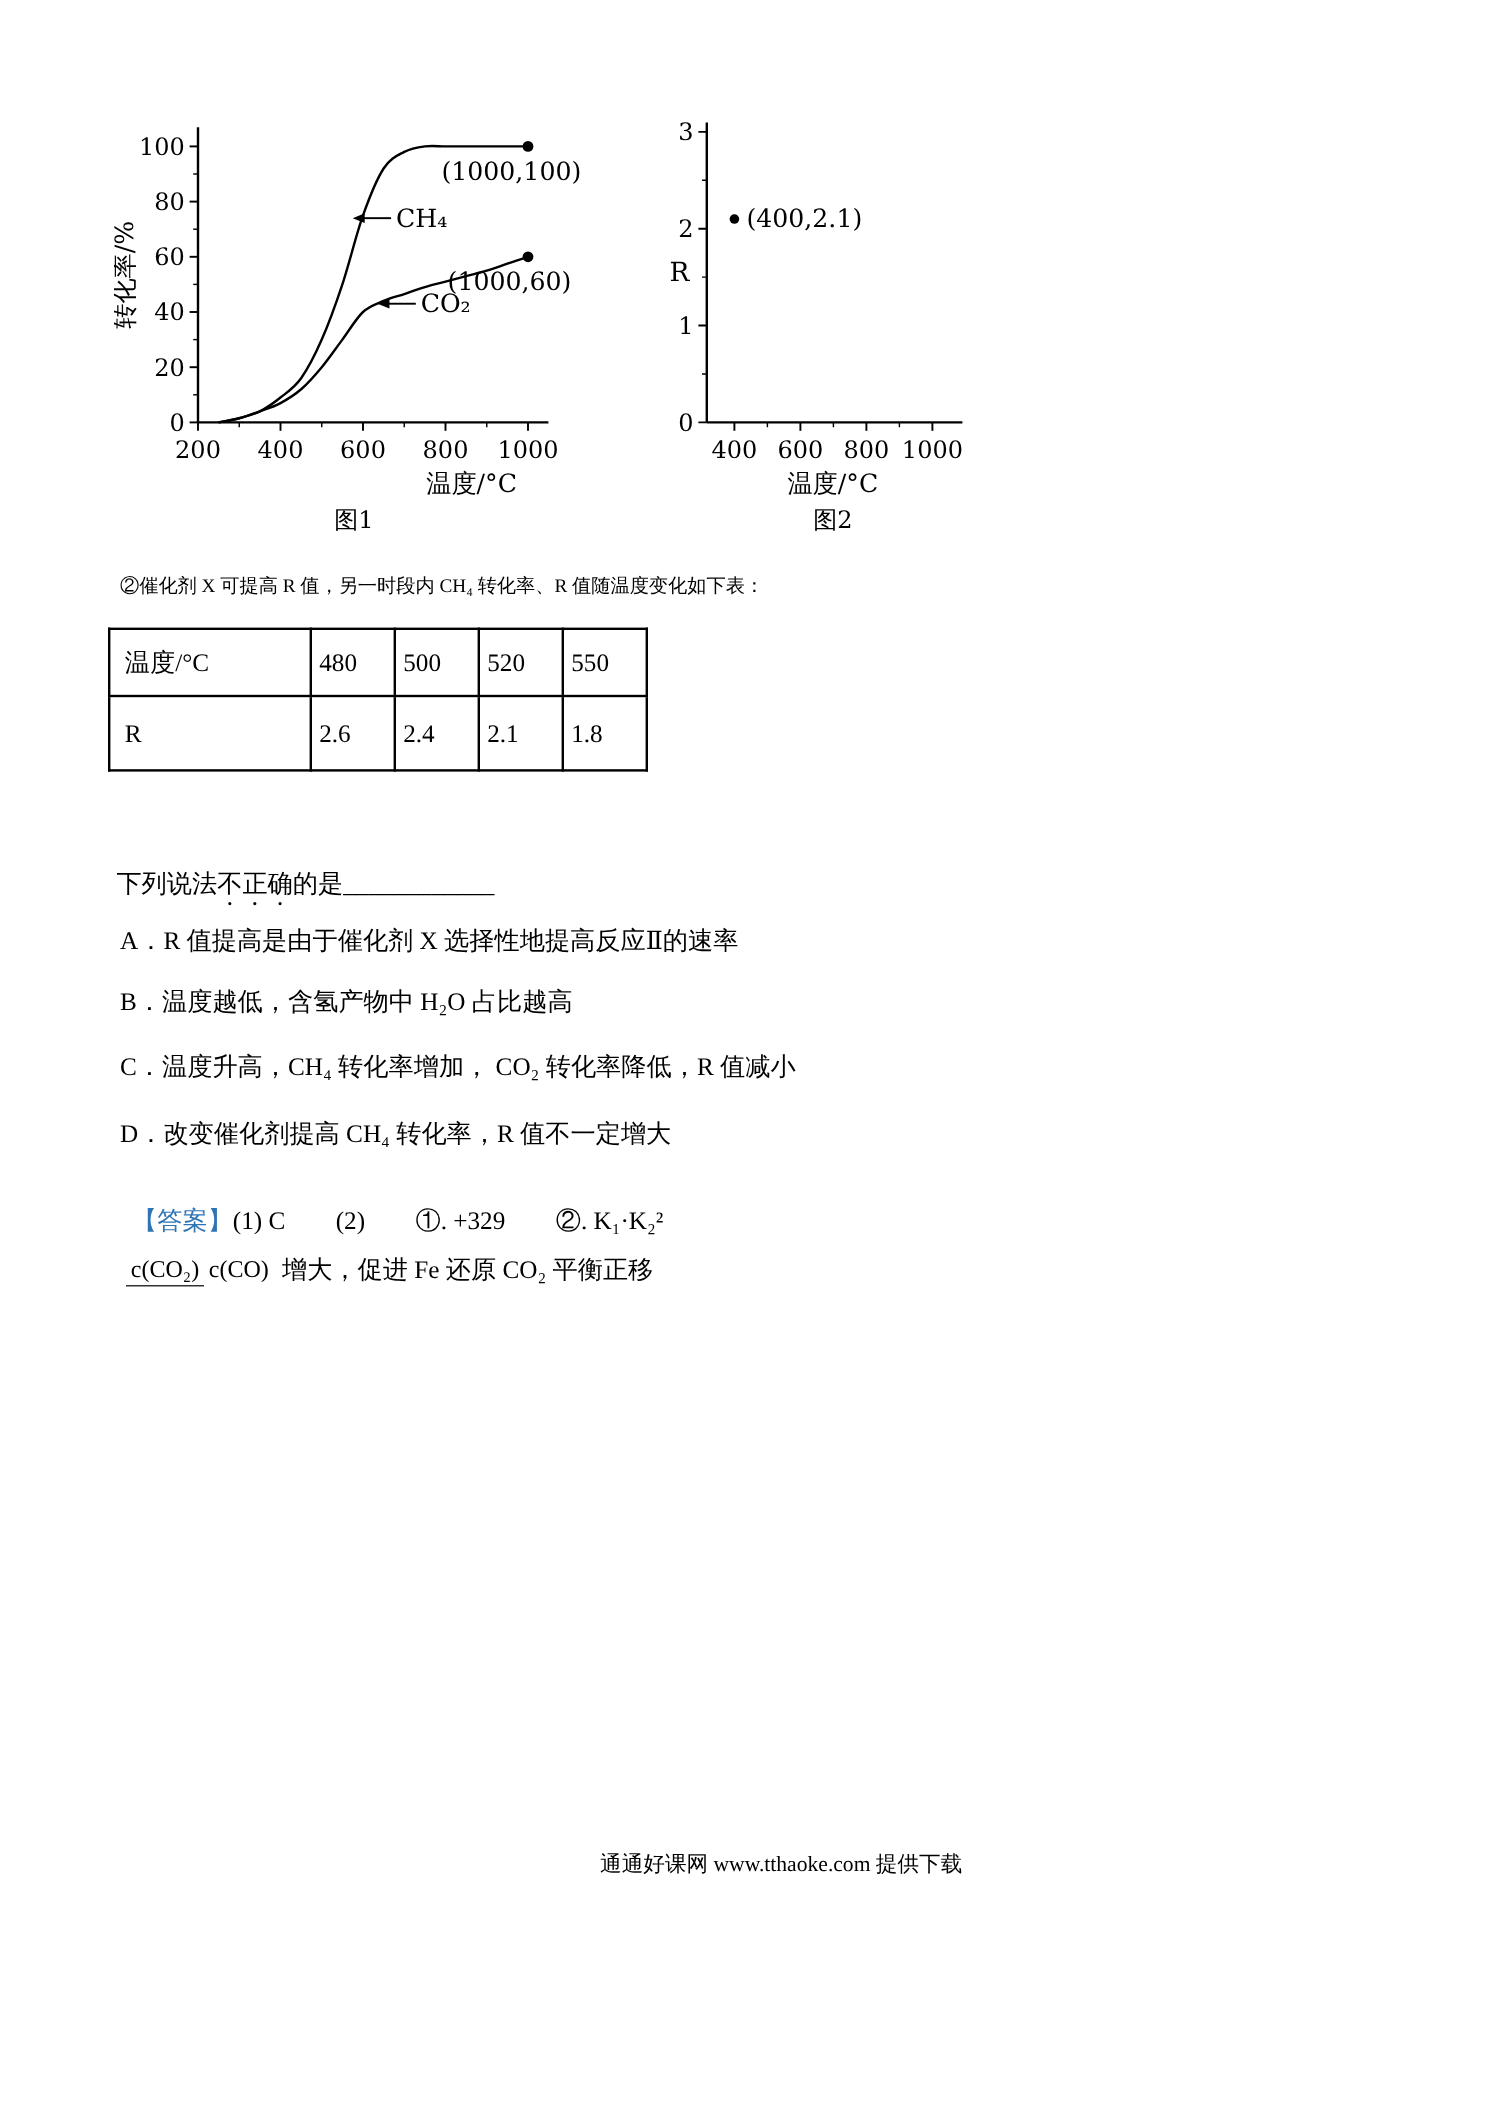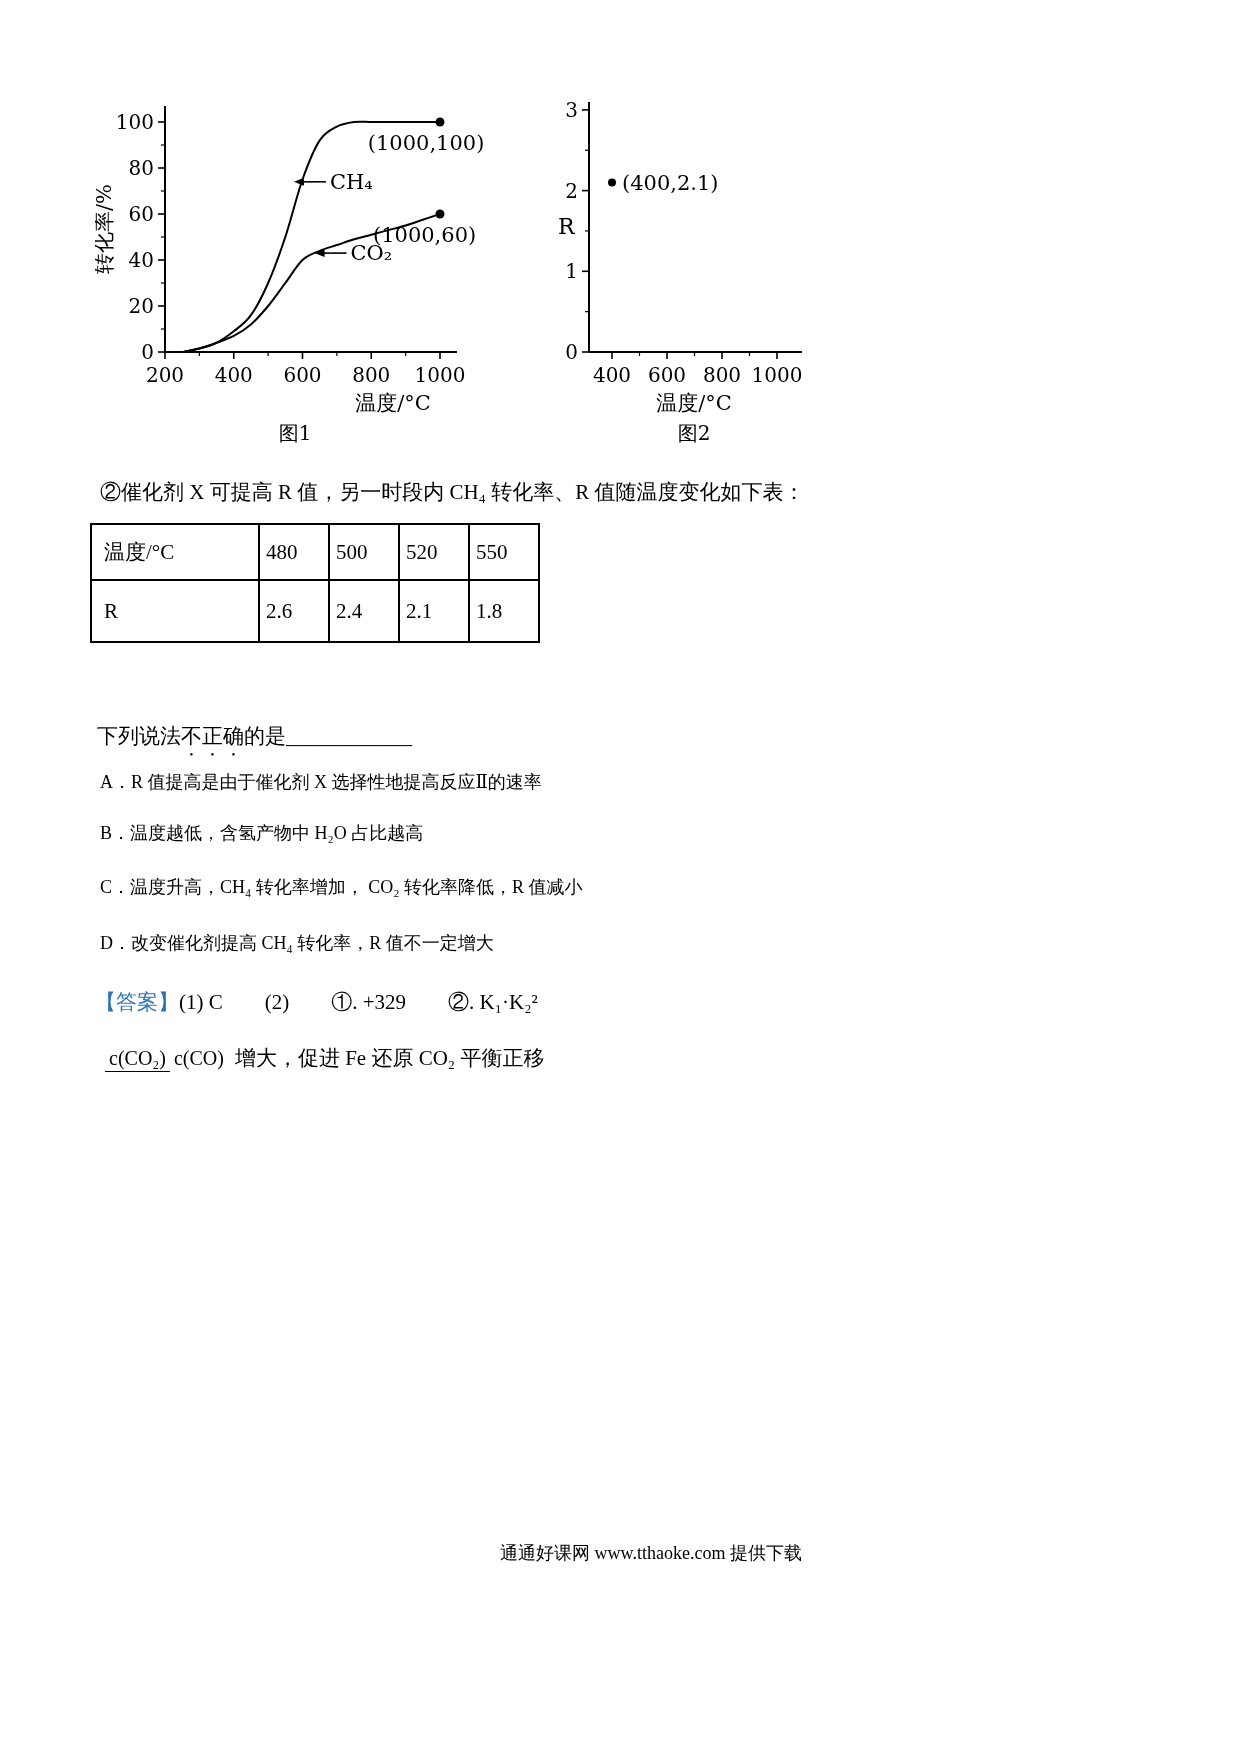--- a/index.html
+++ b/index.html
@@ -5,35 +5,35 @@
   html,body{margin:0;padding:0;}
   body{
     width:1240px;height:1754px;background:#ffffff;color:#000;
     font-family:"Liberation Serif","DejaVu Serif",serif;
     position:relative;overflow:hidden;
   }
   .charts{position:absolute;top:80px;left:95px;white-space:nowrap;}
   .charts svg{display:inline-block;vertical-align:top;}
   #chart2{margin-left:15px;}
   svg text{fill:#000;font-family:"DejaVu Serif","DejaVu Sans",serif;}
-  .intro{position:absolute;top:478px;left:100px;font-size:21px;margin:0;}
+  .intro{position:absolute;top:478px;left:100px;font-size:16px;margin:0;}
   .dtable{position:absolute;top:523px;left:90px;border-collapse:collapse;font-size:21px;}
   .dtable td{border:2px solid #000;text-align:left;min-width:56px;padding:0 6px;}
   .dtable td.c0{text-align:left;padding-left:12px;width:148px;}
   .dtable tr.r1 td{height:54px;}
   .dtable tr.r2 td{height:68px;}
   .dtable tr.r3 td{height:60px;}
   .question{position:absolute;top:722px;left:97px;font-size:21px;margin:0;}
   .emph{
     -webkit-text-emphasis:filled dot;-webkit-text-emphasis-position:under;
     text-emphasis:filled dot;text-emphasis-position:under left;
   }
-  .option{position:absolute;left:100px;font-size:18px;margin:0;}
+  .option{position:absolute;left:100px;font-size:21px;margin:0;}
   #optA{top:770px;} #optB{top:821px;} #optC{top:875px;} #optD{top:931px;}
-  .answer1{position:absolute;top:988px;left:95px;font-size:21px;margin:0;}
+  .answer1{position:absolute;top:988px;left:95px;font-size:21px;margin:15px;}
   .ans-label{color:#2e74b5;}
   .answer3{position:absolute;top:1044px;left:105px;font-size:21px;margin:0;display:flex;align-items:center;gap:7px;}
   .frac{display:inline-flex;flex-direction:row;align-items:center;font-size:20px;line-height:1.3;}
   .frac .num{border-bottom:1.5px solid #000;padding:0 4px;}
   .frac .den{padding:0 4px;}
   .footer{position:absolute;top:1541px;left:0;width:100%;text-align:center;font-size:18px;color:#000000;padding-left:31px;}
 </style>
 </head>
 <body>
 

